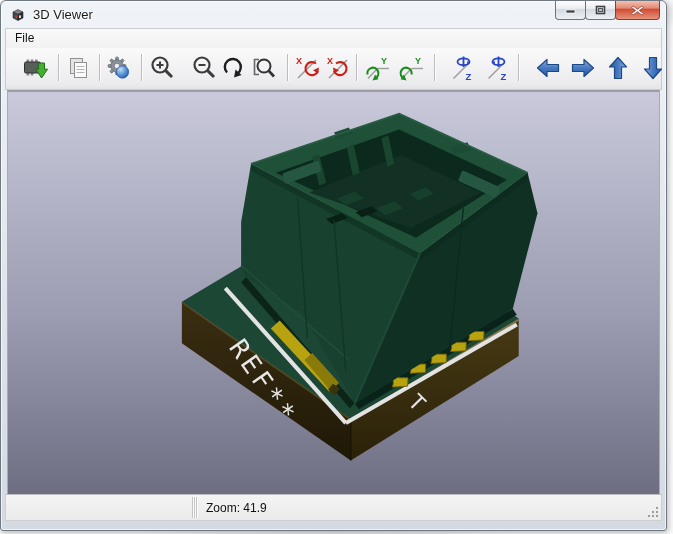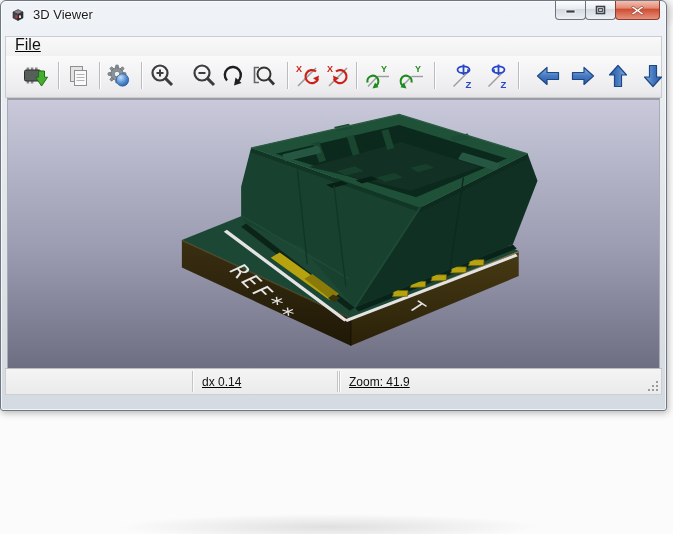--- a/index.html
+++ b/index.html
@@ -1,37 +1,37 @@
 <!DOCTYPE html>
 <html><head>
 <meta charset="utf-8">
 <style>
   html,body{margin:0;padding:0;width:673px;height:534px;overflow:hidden;
     font-family:"Liberation Sans","DejaVu Sans",sans-serif;background:#fbfbfb;position:relative;}
   .blob{position:absolute;pointer-events:none;}
   
-  .win{position:absolute;left:0;top:0;width:667px;height:411px;box-sizing:border-box;
+  .win{position:absolute;left:0;top:0;width:667px;height:531px;box-sizing:border-box;
     border:1px solid #6f7780;border-radius:6px 6px 3px 3px;
     background:linear-gradient(#f0f3f7,#dfe4ea 60%,#d4dae1);
     box-shadow:0 0 0 1px rgba(255,255,255,.65) inset,1px 2px 7px rgba(0,0,0,.28);
-    display:flex;flex-direction:column;padding:0 4px 15px 4px;text-decoration:underline;}
+    display:flex;flex-direction:column;padding:0 4px 9px 4px;}
   .titlebar{height:27px;position:relative;flex:none;}
   .title-icon{position:absolute;left:5px;top:6px;width:16px;height:16px;}
   .title-text{position:absolute;left:28px;top:6px;font-size:13px;color:#1c1c1c;
     text-shadow:0 0 3px #fff,0 0 3px #fff;}
   .winbtns{position:absolute;right:2px;top:0;display:flex;}
   .wbtn{width:31px;height:19px;box-sizing:border-box;border:1px solid #70747a;border-top:none;
     background:linear-gradient(#fdfdfd,#e7ebf0 45%,#d3d9e1 46%,#eef1f5);
     border-radius:0 0 4px 4px;margin-left:-1px;display:flex;align-items:center;justify-content:center;}
   .wbtn.close{width:45px;border-color:#8c3d30;
     background:linear-gradient(#f4c0b2,#e28a74 40%,#cf4b31 45%,#e5927d);}
   
   .menubar{height:19px;flex:none;background:linear-gradient(#f9f9f9,#f1f1f2);
-    border:1px solid #c9ccd1;border-bottom:1px solid #d6d6d9;display:flex;align-items:flex-end;
-    font-size:16px;color:#111;border-radius:1px 1px 0 0;border-bottom:none;margin-top:8px;}
+    border:1px solid #c9ccd1;border-bottom:1px solid #d6d6d9;display:flex;align-items:flex-start;
+    font-size:12px;color:#111;border-radius:1px 1px 0 0;border-bottom:none;}
   .menu-item{padding:2px 9px;}
   
   .toolbar{height:41px;flex:none;position:relative;border:1px solid #c9ccd1;border-top:none;
     background:linear-gradient(#fafafb,#ececee 85%,#e4e4e7);}
   .tbtn{position:absolute;top:5px;width:30px;height:30px;display:flex;align-items:center;
     justify-content:center;border-radius:3px;}
   .tsep{position:absolute;top:6px;width:0;height:27px;border-left:1px solid #bcbcc0;
     border-right:1px solid #fdfdfd;}
   
   .canvas{flex:1;margin:0 2px;position:relative;border-top:2px solid #9c9ca4;
@@ -343,21 +343,20 @@
         <line x1="293" y1="106" x2="303" y2="250" stroke="#123626" stroke-width="1.4"></line>
         <line x1="330" y1="130" x2="342" y2="284" stroke="#123626" stroke-width="1.4"></line>
         <line x1="461" y1="118" x2="447" y2="262" stroke="#0c2a1f" stroke-width="1.4"></line>
       </g>
     </svg>
   </div>
 
   <div class="statusbar">
     <div class="sfield" style="width:186px"></div>
     <div class="ssep"></div>
-    <div class="sfield" style="width:143px">dx 0.14</div>
     <div class="ssep"></div>
     <div class="ssep"></div>
     <div class="sfield" style="flex:1">Zoom: 41.9</div>
     <svg class="grip" width="11" height="11" viewBox="0 0 11 11">
       <g fill="#9a9aa0">
         <rect x="8" y="0" width="2" height="2"></rect>
           <rect x="4" y="4" width="2" height="2"></rect>
           <rect x="8" y="4" width="2" height="2"></rect>
         <rect x="0" y="8" width="2" height="2"></rect>
           <rect x="4" y="8" width="2" height="2"></rect>

